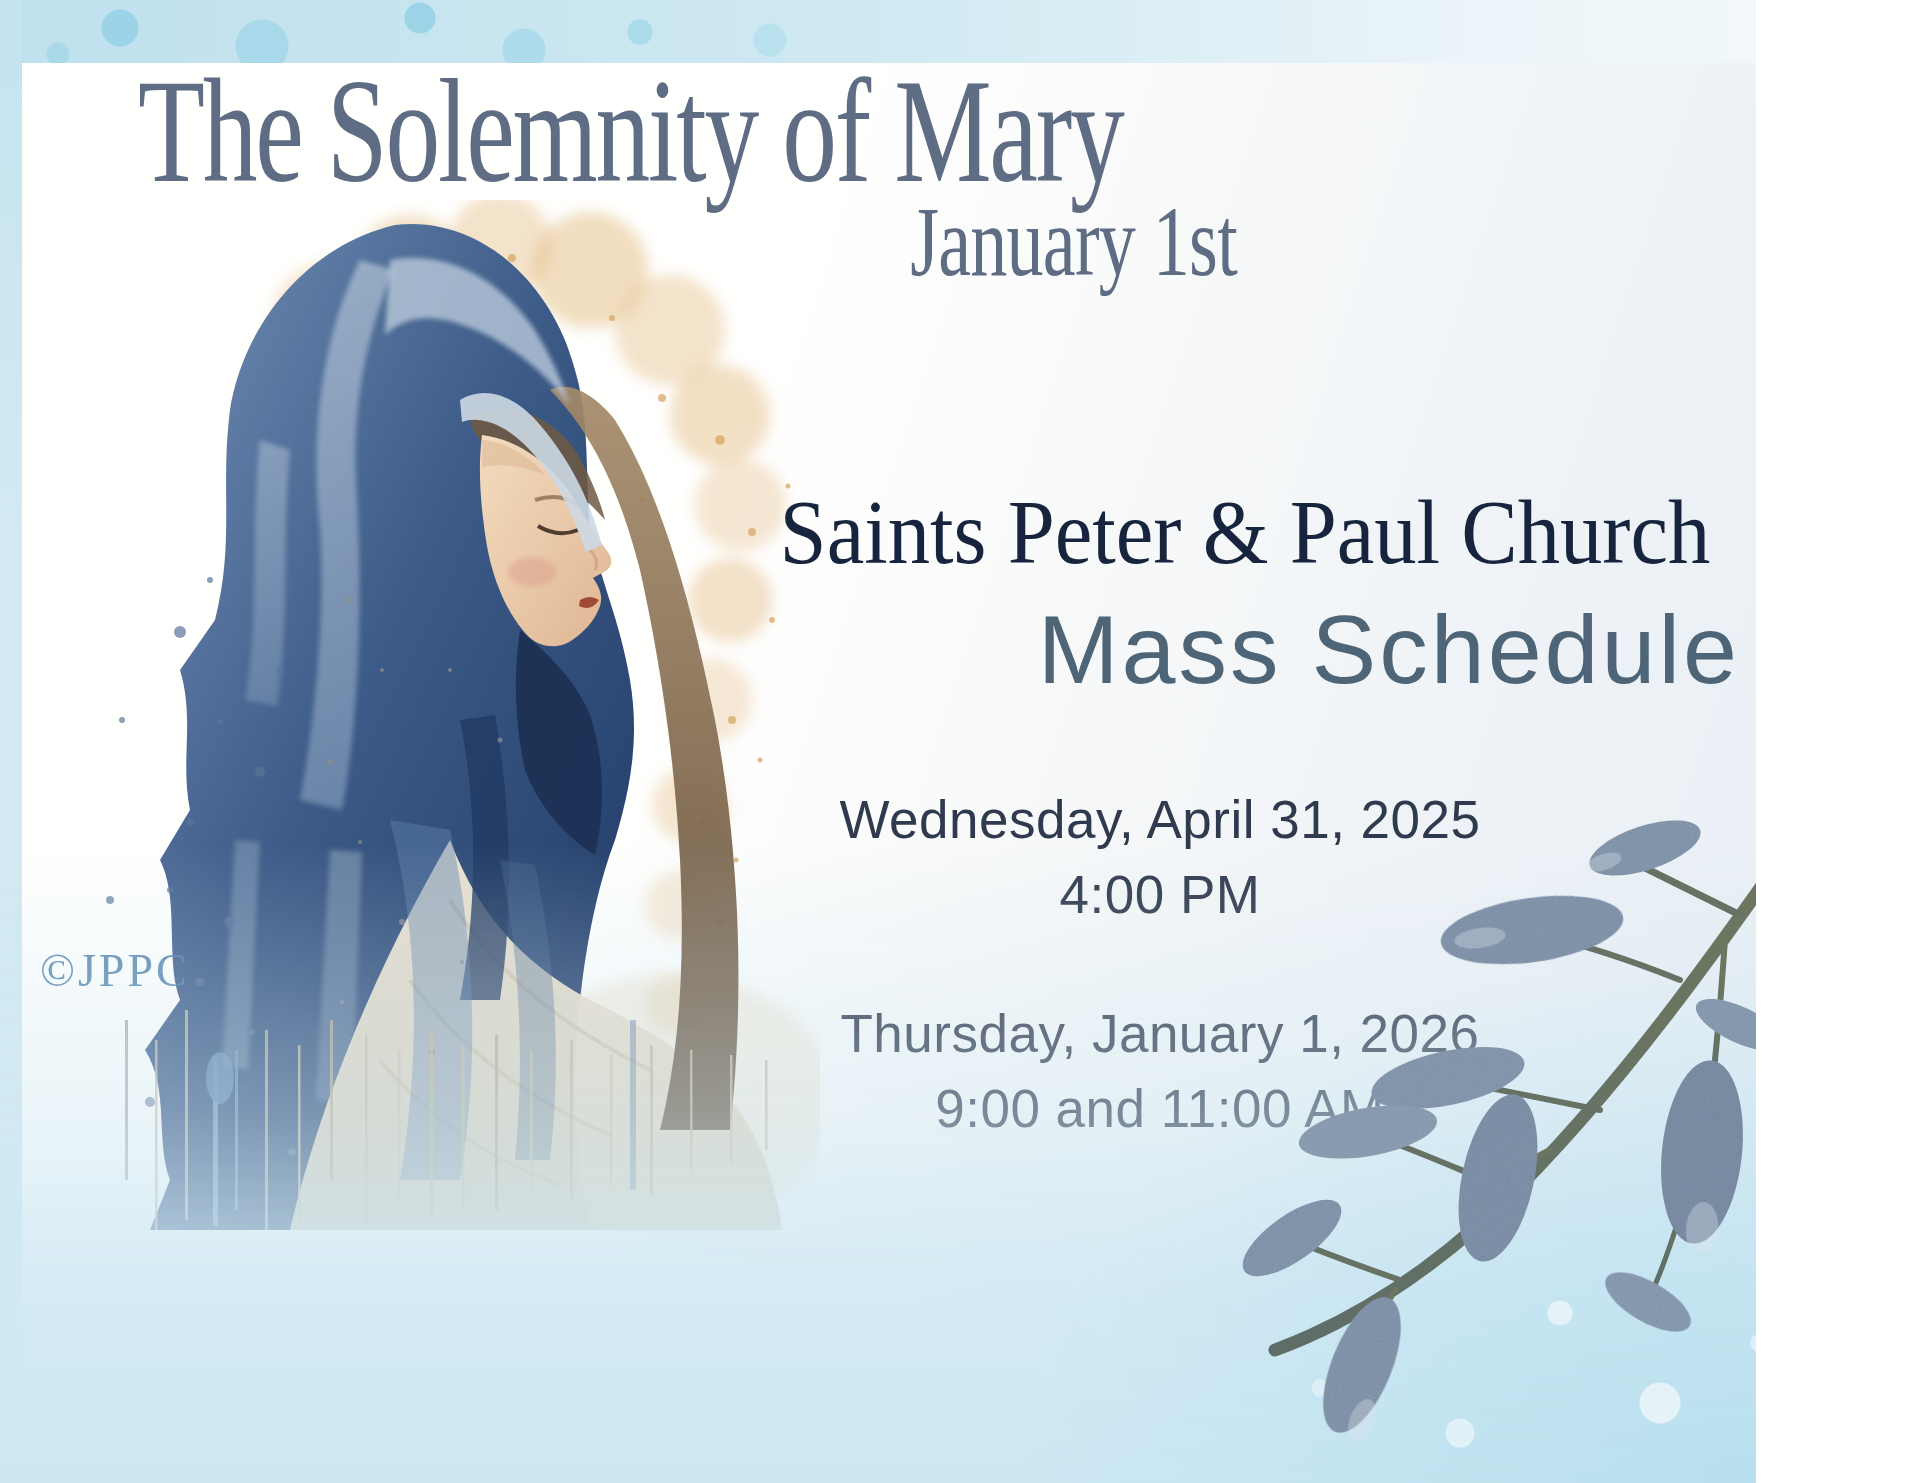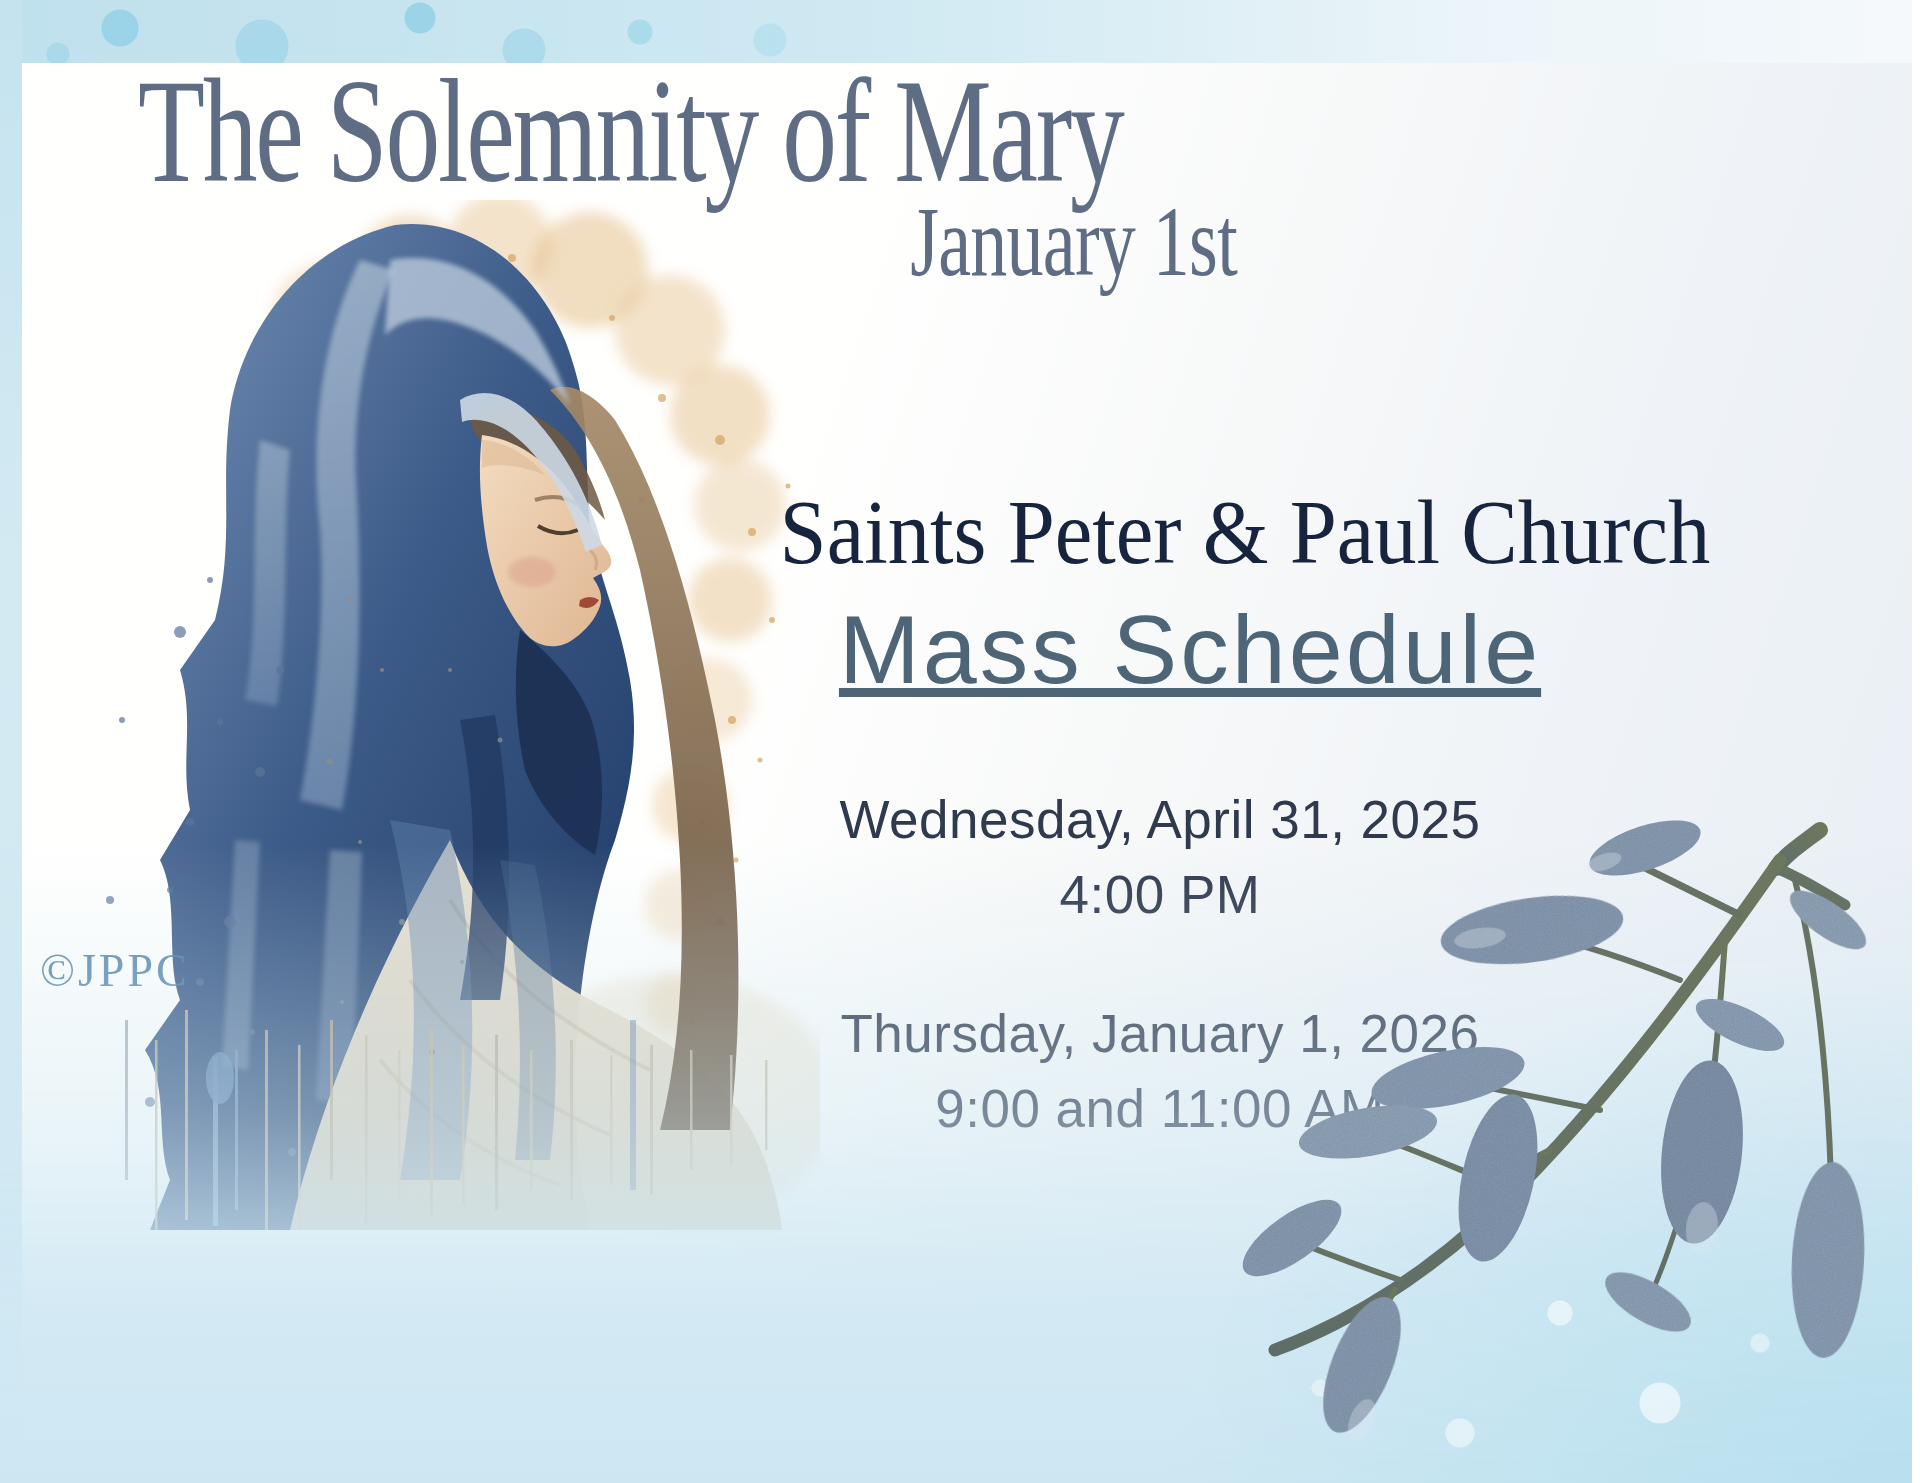--- a/index.html
+++ b/index.html
@@ -1,20 +1,20 @@
 <!DOCTYPE html>
 <html><head>
 <meta charset="utf-8">
 <style>
   * { margin:0; padding:0; box-sizing:border-box; }
   html,body { width:1920px; height:1483px; }
   body { font-family:"Liberation Sans", sans-serif; background:#ffffff; }
 
   .canvas {
-    position:relative; width:1912px; height:1483px; overflow:hidden;
+    position:relative; width:1756px; height:1483px; overflow:hidden;
     background:#d2e9f3;
   }
 
   
   .card {
     position:absolute; left:22px; top:63px; right:0; bottom:0;
     background:linear-gradient(108deg,#fffffe 38%, #f8f9f9 55%, #eff3f7 75%, #e9eff5 94%);
   }
 
   
@@ -63,22 +63,22 @@
     color:#5e6d83; letter-spacing:-1px; white-space:nowrap;
     transform:scaleX(.74); transform-origin:right top;
   }
   .church-name {
     position:absolute; left:640px; top:480px; width:1210px; text-align:center;
     font-family:"Liberation Serif", serif; font-size:91px; font-weight:400;
     color:#16243e; letter-spacing:0px; white-space:nowrap;
     transform:scaleX(.93); transform-origin:center top;
   }
   .mass-heading {
-    position:absolute; left:640px; top:594px; width:1100px; text-align:center;
-    font-size:97px; font-weight:400; color:#4d6577; letter-spacing:3px; white-space:nowrap;text-decoration:underline;
+    position:absolute; left:640px; top:594px; width:1100px; text-align:right;
+    font-size:97px; font-weight:400; color:#4d6577; letter-spacing:3px; white-space:nowrap;
   }
   .sched-block {
     position:absolute; left:650px; width:1020px; text-align:center;
     font-size:53px; color:#303a4e; letter-spacing:.5px; line-height:1.42; white-space:nowrap;
   }
   #sched-1 { top:782px; }
   #sched-2 { top:996px; }
 
   .watermark {
     position:absolute; left:40px; top:944px;

